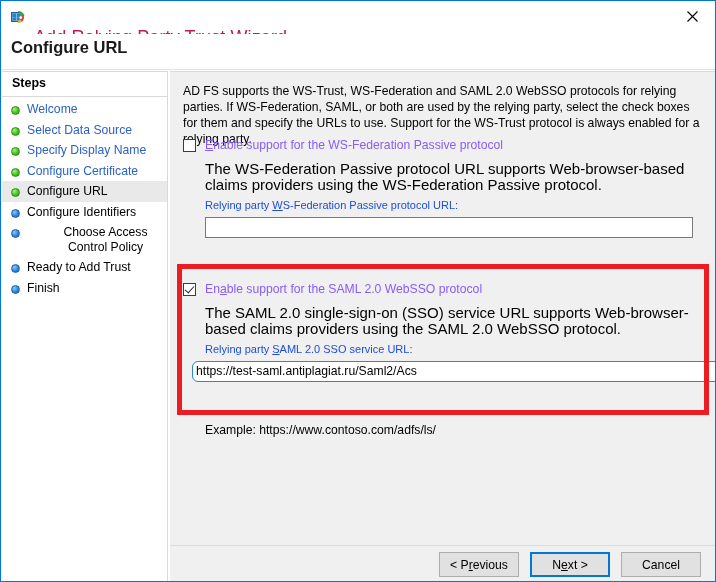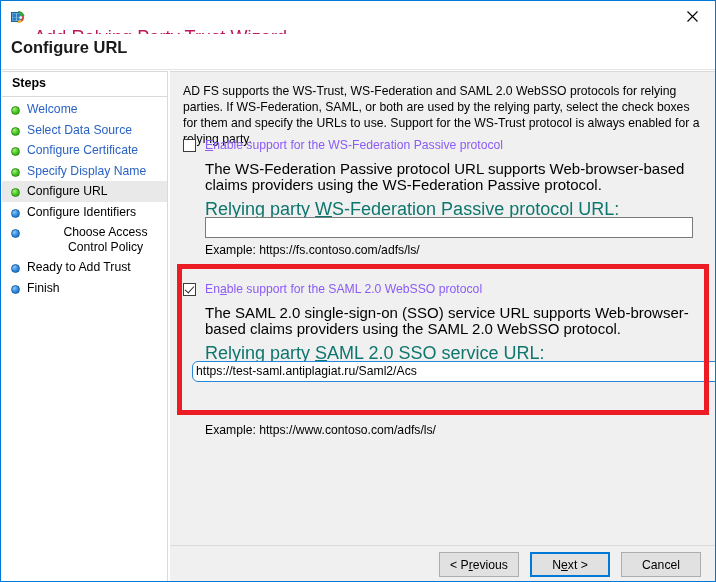--- a/index.html
+++ b/index.html
@@ -188,22 +188,22 @@
   .acc { text-decoration: underline; }
 
   .desc {
     position: absolute;
     font-size: 15px;
     line-height: 15.5px;
     color: #000000;
   }
   .fieldlabel {
     position: absolute;
-    font-size: 18px;
-    color: #0f766e;
+    font-size: 11px;
+    color: #1d4ed8;
     white-space: nowrap;
   }
   .textbox {
     position: absolute;
     height: 21px;
     background: #ffffff;
     border: 1px solid #7a7a7a;
     font-size: 12.2px;
     line-height: 19px;
     color: #000000;
@@ -303,26 +303,26 @@
         <span class="step-label">Welcome</span>
       </div>
 
       <div class="step">
         <span class="bullet done"></span>
         <span class="step-label">Select Data Source</span>
       </div>
 
       <div class="step">
         <span class="bullet done"></span>
-        <span class="step-label">Configure Certificate</span>
+        <span class="step-label">Specify Display Name</span>
       </div>
 
       <div class="step">
         <span class="bullet done"></span>
-        <span class="step-label">Specify Display Name</span>
+        <span class="step-label">Configure Certificate</span>
       </div>
 
       <div class="step current">
         <span class="bullet done"></span>
         <span class="step-label">Configure URL</span>
       </div>
 
       <div class="step todo-step">
         <span class="bullet todo"></span>
         <span class="step-label">Configure Identifiers</span>
@@ -354,21 +354,20 @@
       <span class="chkbox"></span>
       <span class="chk-label"><span class="acc">E</span><span>nable support for the WS-Federation Passive protocol</span></span>
     </div>
 
     <div class="desc" style="left:35px; top:89px; width:500px;">The WS-Federation Passive protocol URL supports Web-browser-based claims providers using the WS-Federation Passive protocol.</div>
 
     <div class="fieldlabel" style="left:35px; top:127px;"><span>Relying party </span><span class="acc">W</span><span>S-Federation Passive protocol URL:</span></div>
 
     <div class="textbox" style="left:35px; top:145px; width:488px;" title=""></div>
 
-    <div class="example" style="left:35px; top:171px;">Example: https://fs.contoso.com/adfs/ls/</div>
 
     <div class="chk-row" style="left:13px; top:210px;">
       <span class="chkbox checked"></span>
       <span class="chk-label"><span>En</span><span class="acc">a</span><span>ble support for the SAML 2.0 WebSSO protocol</span></span>
     </div>
 
     <div class="desc" style="left:35px; top:233px; width:500px;">The SAML 2.0 single-sign-on (SSO) service URL supports Web-browser-based claims providers using the SAML 2.0 WebSSO protocol.</div>
 
     <div class="fieldlabel" style="left:35px; top:271px;"><span>Relying party </span><span class="acc">S</span><span>AML 2.0 SSO service URL:</span></div>
 

